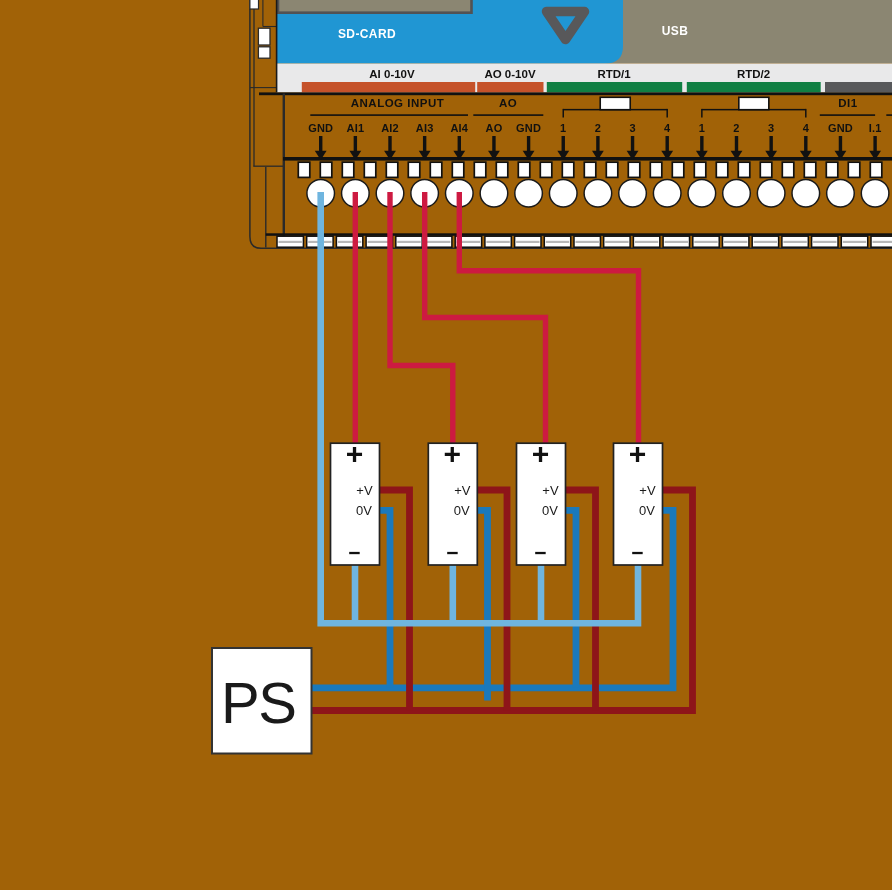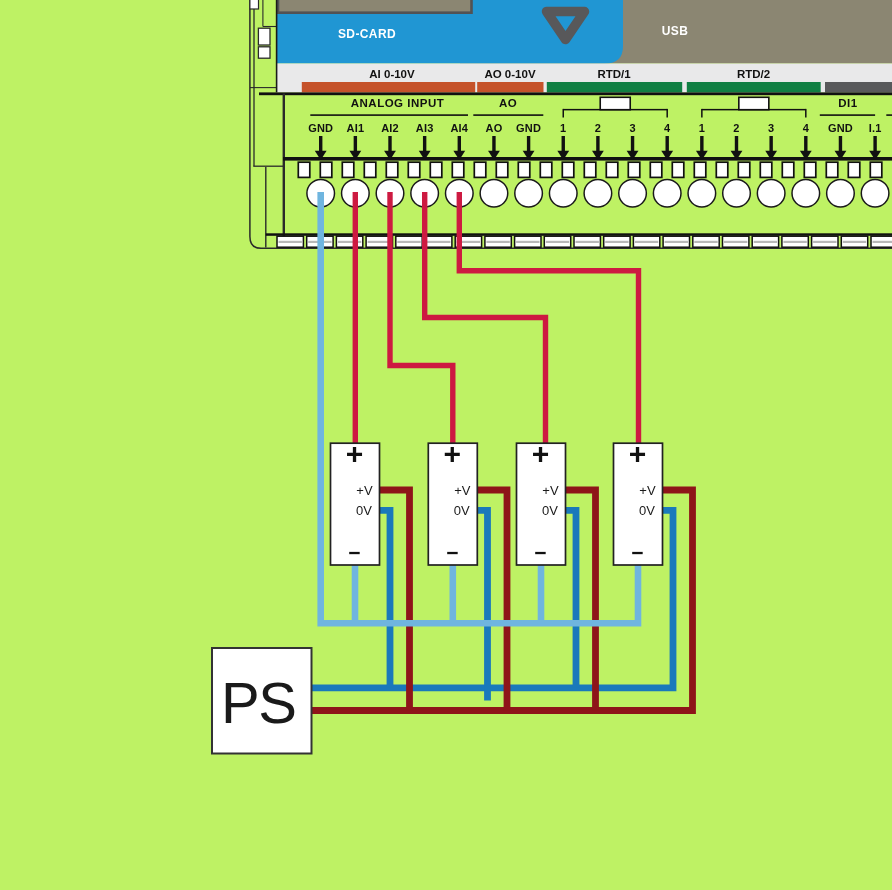--- a/index.html
+++ b/index.html
@@ -1,16 +1,16 @@
 <!DOCTYPE html>
 <html><head>
 <meta charset="utf-8">
 <style>
   html,body{margin:0;padding:0;background:#fff}
-  #stage{position:relative;width:892px;height:890px;background:#bef264;overflow:hidden}
+  #stage{position:relative;width:892px;height:890px;background:#a16207;overflow:hidden}
   svg{display:block}
   text{font-family:"Liberation Sans",sans-serif;fill:#111;text-anchor:middle}
   .wlbl{font-size:12px;font-weight:700;fill:#fff;letter-spacing:.4px}
   .slbl{font-size:11.5px;font-weight:700}
   .ghdr{font-size:11.5px;font-weight:700;letter-spacing:.5px}
   .tlbl{font-size:11px;font-weight:700;letter-spacing:.2px}
   .sv{font-size:13px;font-weight:400;fill:#1a1a1a}
   .splus{font-size:30px;font-weight:700}
   .sminus{font-size:21px;font-weight:700}
   .pslbl{font-size:58px;letter-spacing:-1.5px;fill:#1a1a1a;text-anchor:start}

